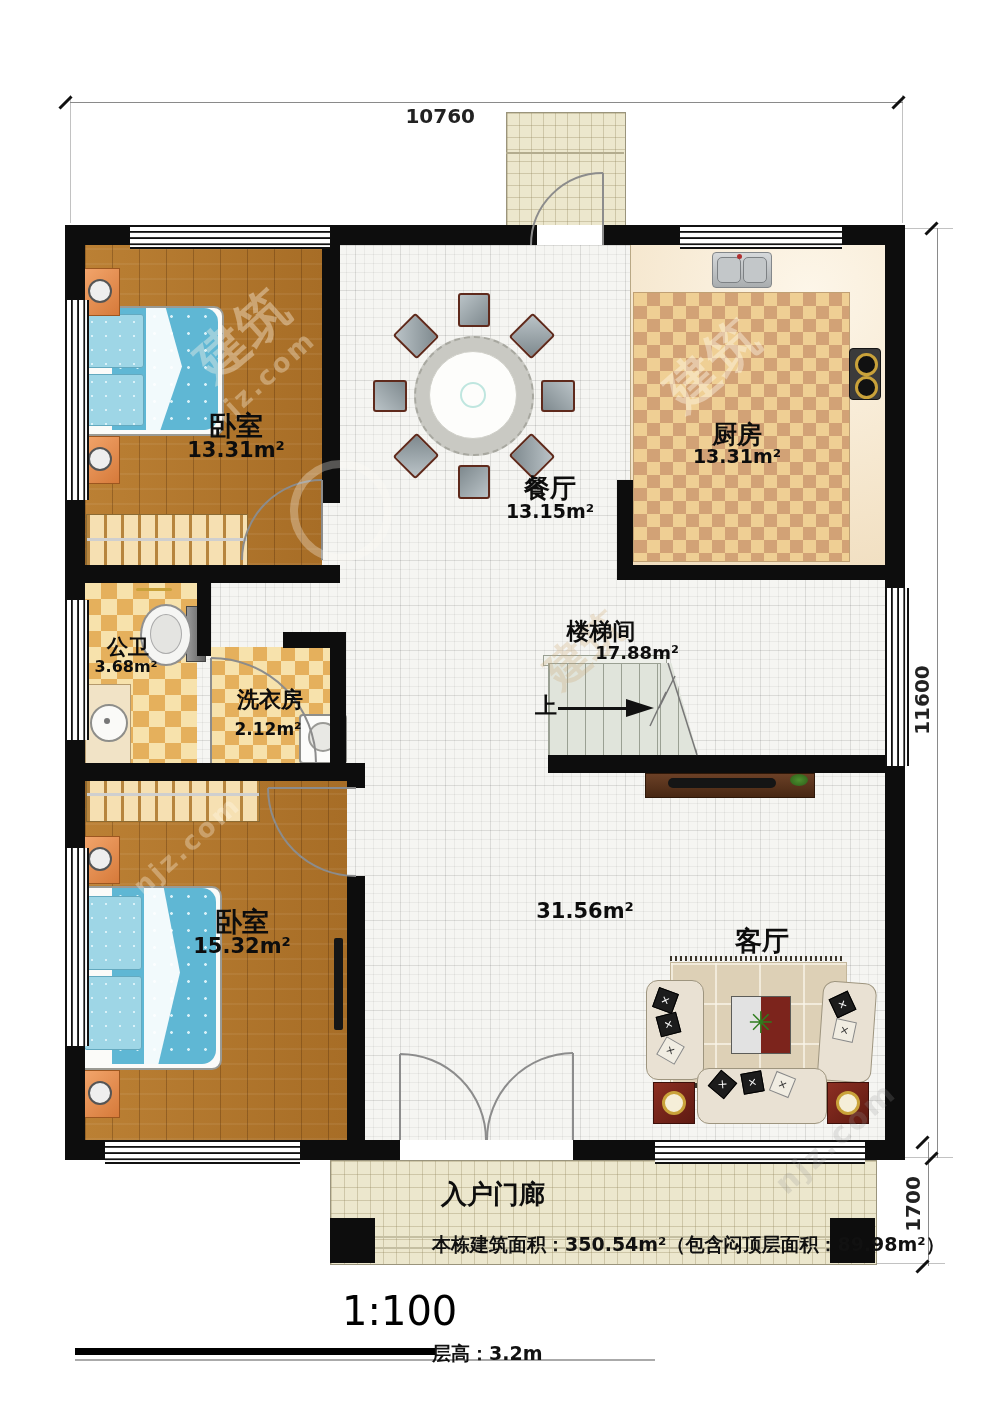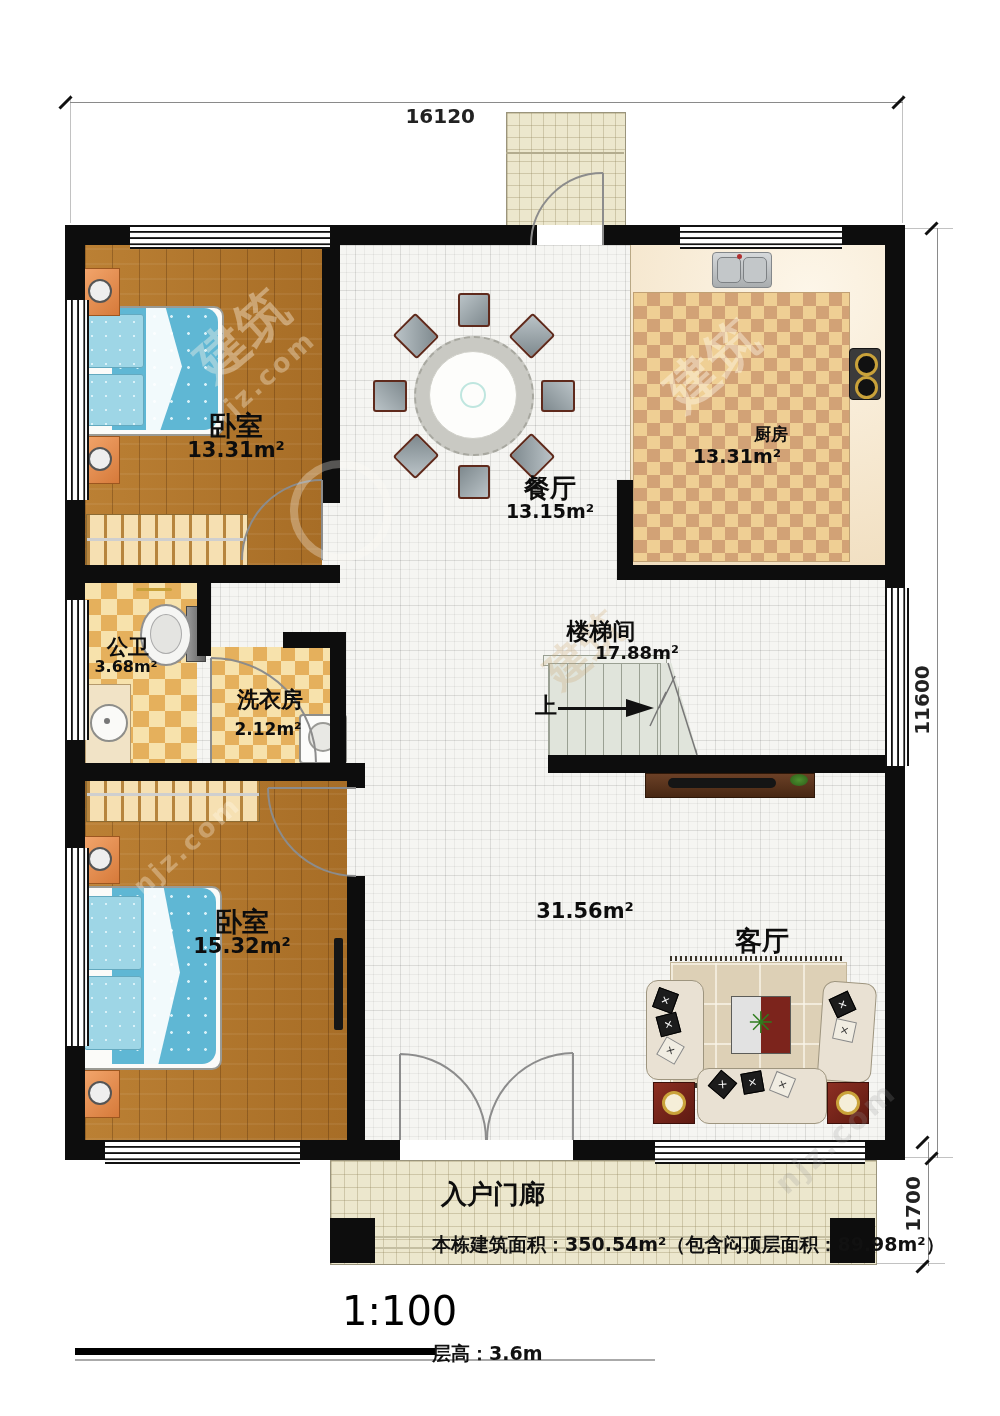--- a/index.html
+++ b/index.html
@@ -243,52 +243,52 @@
   <div class="abs" style="left:290px;top:460px;width:86px;height:86px;border-radius:50%;border:8px solid rgba(255,252,244,.30);transform:rotate(-42deg);z-index:40;"></div>
   <div class="wm" style="left:660px;top:330px;font-size:52px;color:rgba(252,244,228,.45);">建筑</div>
   <div class="wm" style="left:540px;top:620px;font-size:44px;color:rgba(205,170,120,.28);">建筑</div>
   <div class="wm" style="left:120px;top:830px;font-size:26px;color:rgba(255,248,235,.32);letter-spacing:3px;">njz.com</div>
   <div class="wm" style="left:760px;top:1120px;font-size:30px;color:rgba(150,150,150,.22);letter-spacing:3px;">njz.com</div>
 
   <div class="room-name" style="left:236px;top:426px;font-size:27px;">卧室</div>
   <div class="room-area" style="left:236px;top:450px;font-size:21px;">13.31m²</div>
   <div class="room-name" style="left:550px;top:488px;font-size:26px;">餐厅</div>
   <div class="room-area" style="left:550px;top:511px;font-size:19px;">13.15m²</div>
-  <div class="room-name" style="left:771px;top:434px;font-size:17px;">厨房</div>
+  <div class="room-name" style="left:737px;top:434px;font-size:25px;">厨房</div>
   <div class="room-area" style="left:737px;top:456px;font-size:19px;">13.31m²</div>
   <div class="room-name" style="left:128px;top:647px;font-size:21px;">公卫</div>
   <div class="room-area" style="left:126px;top:666px;font-size:16px;">3.68m²</div>
   <div class="room-name" style="left:270px;top:700px;font-size:22px;">洗衣房</div>
   <div class="room-area" style="left:268px;top:721px;font-size:17px;margin-top:8px;">2.12m²</div>
   <div class="room-name" style="left:601px;top:631px;font-size:23px;">楼梯间</div>
   <div class="room-area" style="left:601px;top:652px;font-size:18px;margin-left:36px;">17.88m²</div>
   <div class="room-name" style="left:546px;top:706px;font-size:22px;">上</div>
   <div class="room-name" style="left:242px;top:922px;font-size:27px;">卧室</div>
   <div class="room-area" style="left:242px;top:946px;font-size:21px;">15.32m²</div>
   <div class="room-area" style="left:585px;top:911px;font-size:21px;">31.56m²</div>
   <div class="room-name" style="left:762px;top:941px;font-size:27px;">客厅</div>
   <div class="room-name" style="left:493px;top:1194px;font-size:26px;">入户门廊</div>
 
   <div class="dimline" style="left:70px;top:102px;width:833px;height:1px;"></div>
   <div class="tick" style="left:64px;top:94px;"></div>
   <div class="tick" style="left:897px;top:94px;"></div>
   <div class="ext" style="left:70px;top:95px;width:1px;height:128px;"></div>
   <div class="ext" style="left:902px;top:95px;width:1px;height:128px;"></div>
-  <div class="dim" style="left:475px;top:104px;transform:translate(-100%,0);">16120</div>
+  <div class="dim" style="left:475px;top:104px;transform:translate(-100%,0);">10760</div>
   <div class="dimline" style="left:937px;top:228px;width:1px;height:930px;"></div>
   <div class="tick" style="left:930px;top:220px;"></div>
   <div class="tick" style="left:930px;top:1150px;"></div>
   <div class="ext" style="left:905px;top:228px;width:48px;height:1px;"></div>
   <div class="ext" style="left:905px;top:1157px;width:48px;height:1px;"></div>
   <div class="dim" style="left:922px;top:700px;transform:translate(-50%,-50%) rotate(-90deg);">11600</div>
   <div class="dimline" style="left:928px;top:1142px;width:1px;height:124px;"></div>
   <div class="tick" style="left:921px;top:1134px;"></div>
   <div class="tick" style="left:921px;top:1258px;"></div>
   <div class="ext" style="left:877px;top:1263px;width:68px;height:1px;"></div>
   <div class="dim" style="left:913px;top:1204px;transform:translate(-50%,-50%) rotate(-90deg);">1700</div>
 
   <div class="abs" style="left:342px;top:1288px;font-size:40px;font-weight:400;color:#000;z-index:70;font-family:'DejaVu Sans',sans-serif;">1:100</div>
   <div class="abs" style="left:75px;top:1348px;width:360px;height:7px;background:#000;z-index:70;"></div>
   <div class="abs" style="left:75px;top:1359px;width:580px;height:2px;background:#aaa;z-index:70;"></div>
   <div class="stats" style="top:1232px;">本栋建筑面积：350.54m²（包含闷顶层面积：89.98m²）</div>
-  <div class="stats" style="top:1341px;">层高：3.6m</div>
+  <div class="stats" style="top:1341px;">层高：3.2m</div>
 
 </div>
 
 </body></html>

